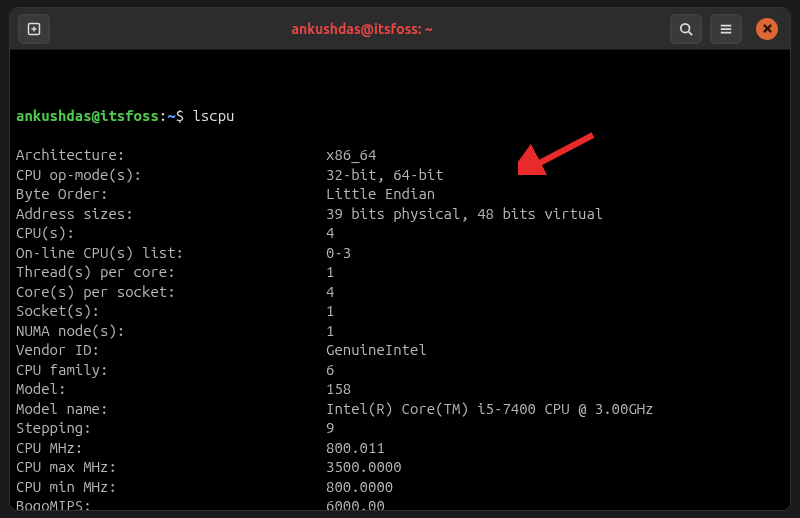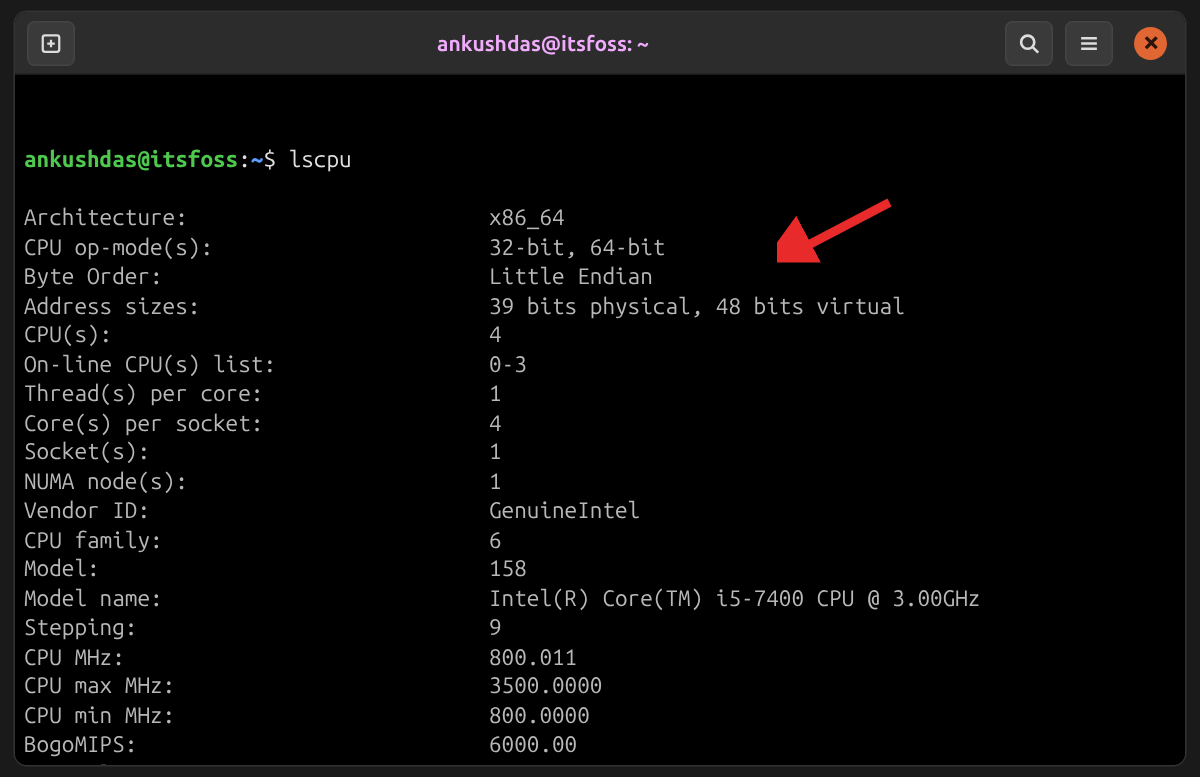--- a/index.html
+++ b/index.html
@@ -40,21 +40,21 @@
       margin-right: 4px;
       display: flex;
       align-items: center;
       justify-content: center;
       color: #ddd;
     }
     .new-tab-btn svg { width: 16px; height: 16px; fill: none; stroke: #ddd; stroke-width: 1.5; }
     .title-text {
       flex: 1;
       text-align: center;
-      color: #f0abfc;
+      color: #ef4444;
       font-family: 'Ubuntu', sans-serif;
       font-size: 14px;
       font-weight: 600;
     }
     .title-right { display: flex; gap: 8px; align-items: center; }
     .icon-btn {
       width: 32px;
       height: 30px;
       background: #3a3a3a;
       border: 1px solid #444;
@@ -77,21 +77,21 @@
       margin-left: 6px;
       margin-right: 4px;
     }
     .close-btn svg { width: 9px; height: 9px; stroke: #2c1308; stroke-width: 2.5; fill: none;}
     .terminal {
       flex: 1;
       background: #000;
       color: #b8b8b8;
       font-size: 15px;
       line-height: 19.5px;
-      padding: 7px 4px 4px 6px;
+      padding: 17px 4px 4px 6px;
       overflow-y: auto;
       position: relative;
       font-family: 'Ubuntu Mono', 'DejaVu Sans Mono', 'Consolas', monospace;
       white-space: pre;
     }
     .terminal::-webkit-scrollbar { width: 9px; }
     .terminal::-webkit-scrollbar-track { background: #1a1a1a; }
     .terminal::-webkit-scrollbar-thumb { background: #666; border-radius: 4px; }
     .prompt-user { color: #4fc84f; font-weight: bold; }
     .prompt-colon { color: #e0e0e0; }

